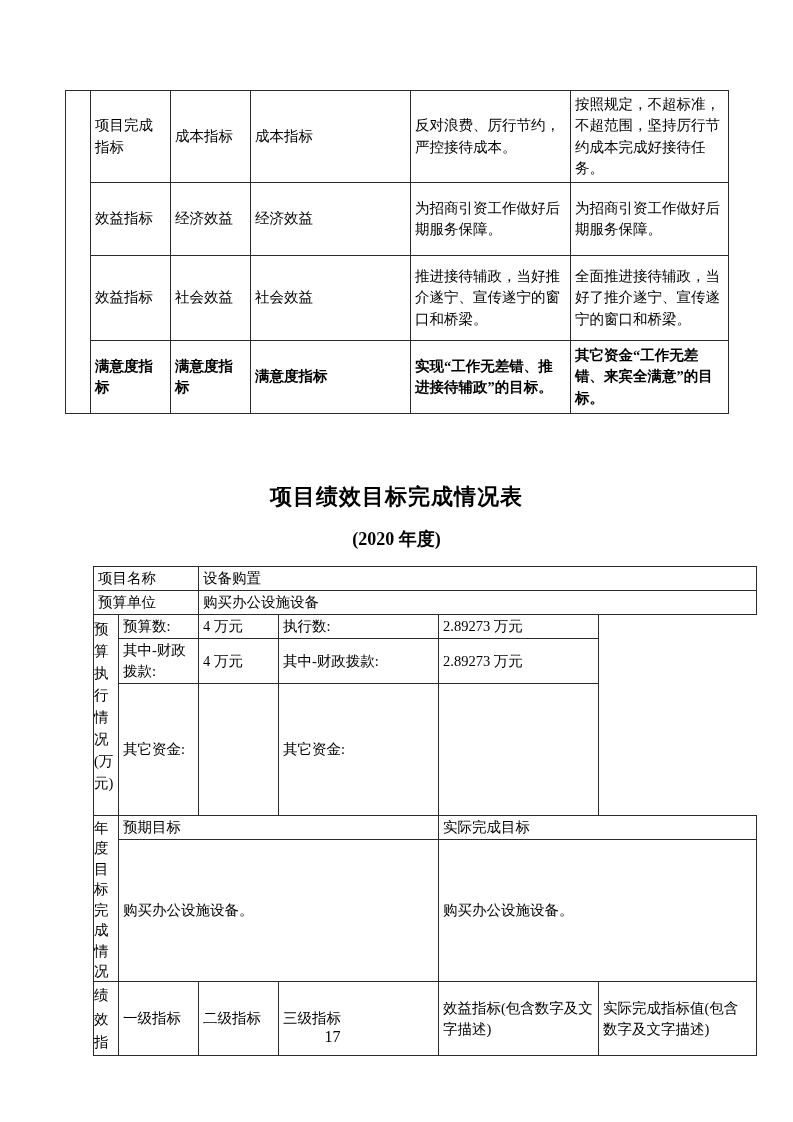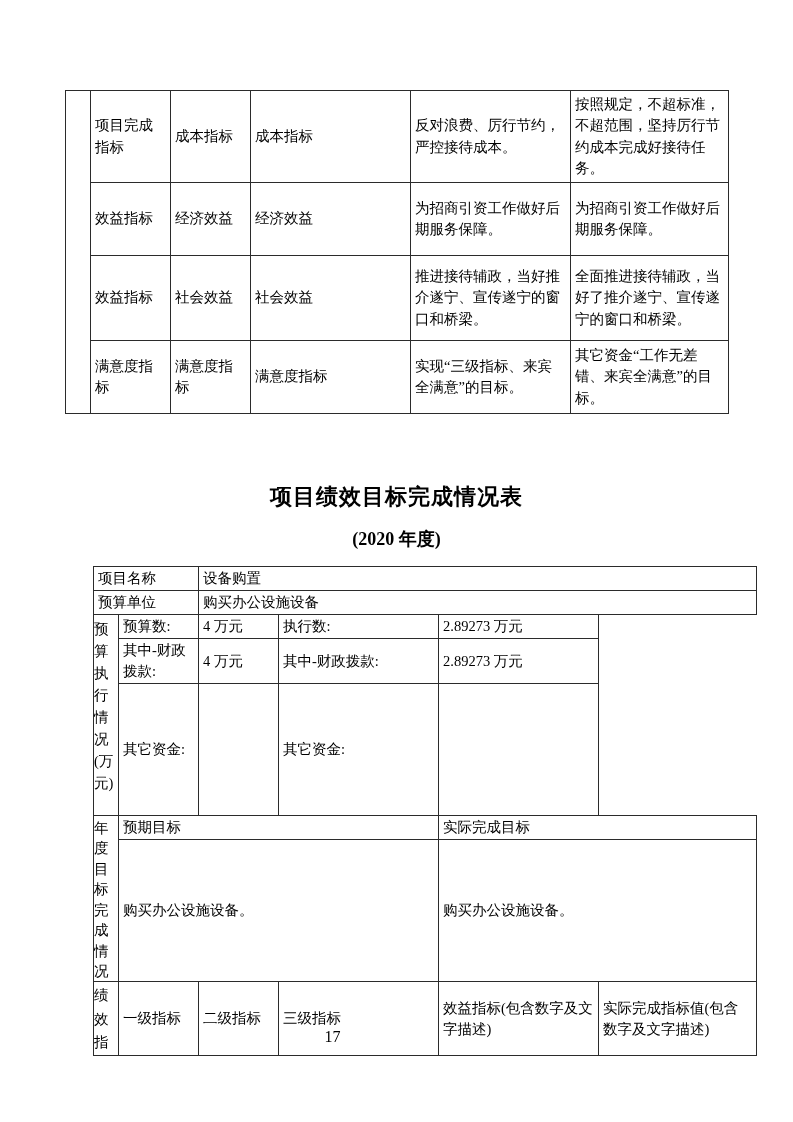--- a/index.html
+++ b/index.html
@@ -15,21 +15,21 @@
     text-align:left;vertical-align:middle;
     font-size:14.5px;line-height:1.45;
     padding:1px 4px;
     overflow:hidden;
   }
   
   .t1{position:absolute;left:65px;top:90px;width:663px;}
   .t1 .r1{height:92px;}
   .t1 .r2{height:73px;}
   .t1 .r3{height:85px;}
-  .t1 .r4{height:73px;}
+  .t1 .r4{height:73px;font-weight:bold;}
   
   .doc-title{
     position:absolute;left:65px;top:482px;width:663px;
     text-align:center;font-size:22px;font-weight:bold;letter-spacing:1px;
   }
   .doc-subtitle{
     position:absolute;left:65px;top:527px;width:663px;
     text-align:center;font-size:18px;font-weight:bold;
   }
   
@@ -88,21 +88,21 @@
       <td>效益指标</td>
       <td>社会效益</td>
       <td>社会效益</td>
       <td>推进接待辅政，当好推介遂宁、宣传遂宁的窗口和桥梁。</td>
       <td>全面推进接待辅政，当好了推介遂宁、宣传遂宁的窗口和桥梁。</td>
     </tr>
     <tr class="r4">
       <td>满意度指标</td>
       <td>满意度指标</td>
       <td>满意度指标</td>
-      <td>实现“三级指标、来宾全满意”的目标。</td>
+      <td>实现“工作无差错、推进接待辅政”的目标。</td>
       <td>其它资金“工作无差错、来宾全满意”的目标。</td>
     </tr>
   </tbody>
     </table>
 
   <div class="doc-title">项目绩效目标完成情况表</div>
   <div class="doc-subtitle">(2020 年度)</div>
 
   <table class="t2">
     <colgroup>

